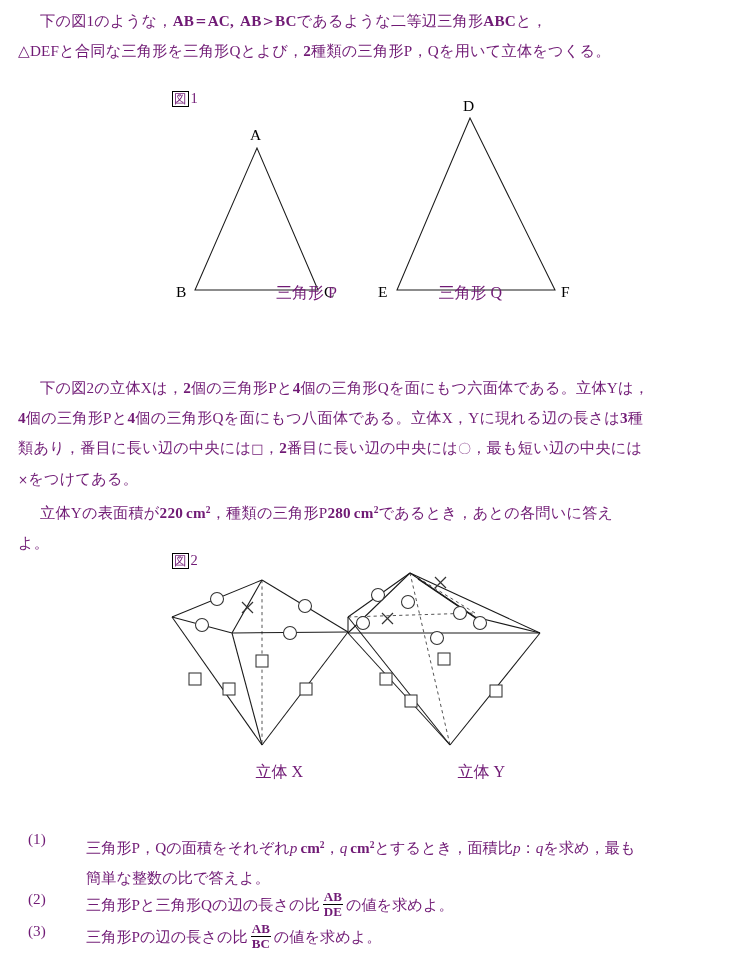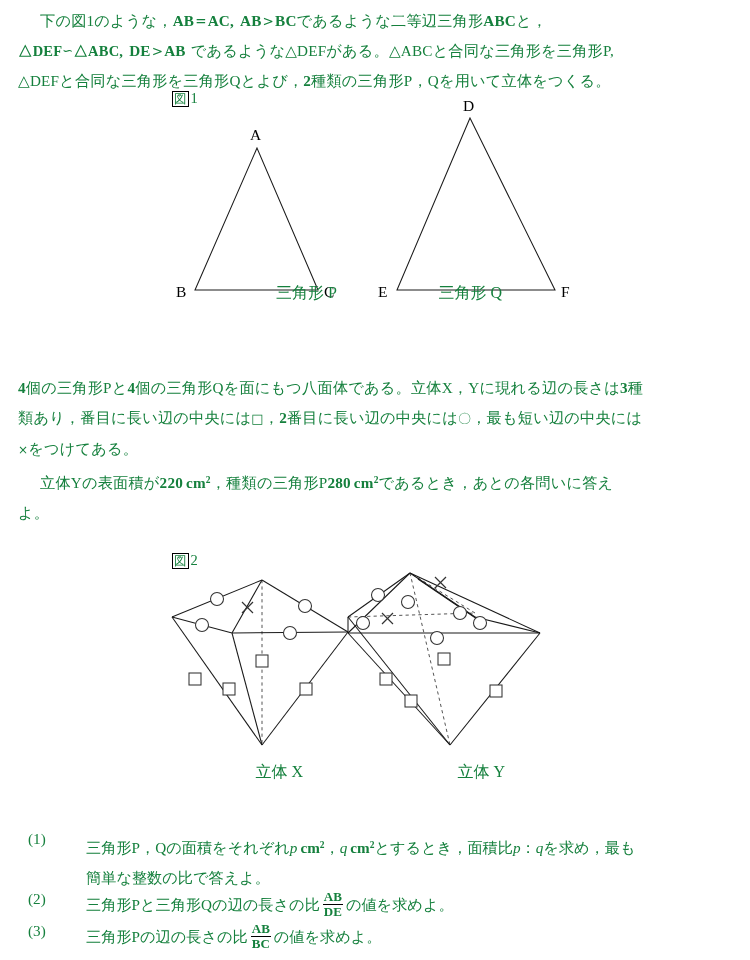--- a/index.html
+++ b/index.html
@@ -6,21 +6,21 @@
     margin: 0;
     padding: 0;
     background: #ffffff;
   }
   #page {
     position: relative;
     width: 750px;
     height: 960px;
     background: #ffffff;
     font-family: "Liberation Serif", "DejaVu Serif", serif;
-    color: #15803d;
+    color: #701a75;
     overflow: hidden;
   }
 
   
   .para {
     position: absolute;
     font-size: 15.2px;
     line-height: 30px;
     letter-spacing: 0.2px;
     white-space: nowrap;
@@ -90,23 +90,20 @@
 </head>
 <body>
 
 <div id="page">
 
   <div class="para" style="left:18px; top:6px;">
     <span class="ln">
       <span style="display:inline-block;width:22px;"></span><span>下の図1のような，</span><span class="lat">AB</span><span class="eq">=</span><span class="lat">AC,</span><span style="display:inline-block;width:6px;"></span><span class="lat">AB</span><span class="gt">&gt;</span><span class="lat">BC</span><span>であるような二等辺三角形</span><span class="lat">ABC</span><span>と，</span>
     </span>
     <span class="ln">
-      <span class="mathsym lat">△DEF</span><span class="sim">∽</span><span class="mathsym lat">△ABC,</span><span style="display:inline-block;width:6px;"></span><span class="lat">DE</span><span class="gt">&gt;</span><span class="lat">AB</span><span style="display:inline-block;width:5px;"></span><span>であるような△DEFがある。△ABCと合同な三角形を三角形P,</span>
-    </span>
-    <span class="ln">
       <span>△DEFと合同な三角形を三角形Qとよび，</span><span class="num">2</span><span>種類の三角形P，Qを用いて立体をつくる。</span>
     </span>
   </div>
 
   <div class="figlabel" style="left:172px; top:90px;">
     <span class="boxed">図</span><span>1</span>
   </div>
 
   <div style="position:absolute; left:150px; top:100px;">
     <svg width="430" height="210" viewBox="0 0 430 210">
@@ -124,20 +121,23 @@
       <text class="glyph" x="313" y="11">D</text>
       <text class="glyph" x="228" y="197">E</text>
       <text class="glyph" x="411" y="197">F</text>
     </svg>
   </div>
 
   <div class="caption" style="left:227px; top:283px; width:110px;">三角形 P</div>
   <div class="caption" style="left:392px; top:283px; width:110px;">三角形 Q</div>
 
   <div class="para" style="left:18px; top:373px;">
+    <span class="ln">
+      <span style="display:inline-block;width:22px;"></span><span>下の図2の立体Xは，</span><span class="num">2</span><span>個の三角形Pと</span><span class="num">4</span><span>個の三角形Qを面にもつ六面体である。立体Yは，</span>
+    </span>
     <span class="ln">
       <span class="num">4</span><span>個の三角形Pと</span><span class="num">4</span><span>個の三角形Qを面にもつ八面体である。立体X，Yに現れる辺の長さは</span><span class="num">3</span><span>種</span>
     </span>
     <span class="ln">
       <span>類あり，番目に長い辺の中央には</span><span class="sq">□</span><span>，</span><span class="num">2</span><span>番目に長い辺の中央には</span><span class="ci">〇</span><span>，最も短い辺の中央には</span>
     </span>
     <span class="ln">
       <span class="xx">×</span><span>をつけてある。</span>
     </span>
     <span class="ln">

